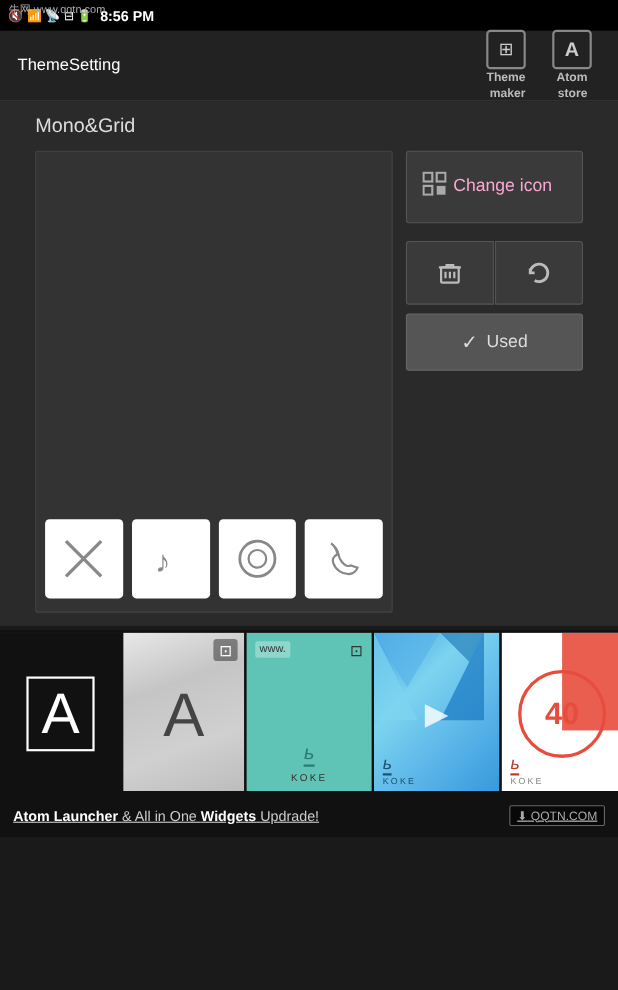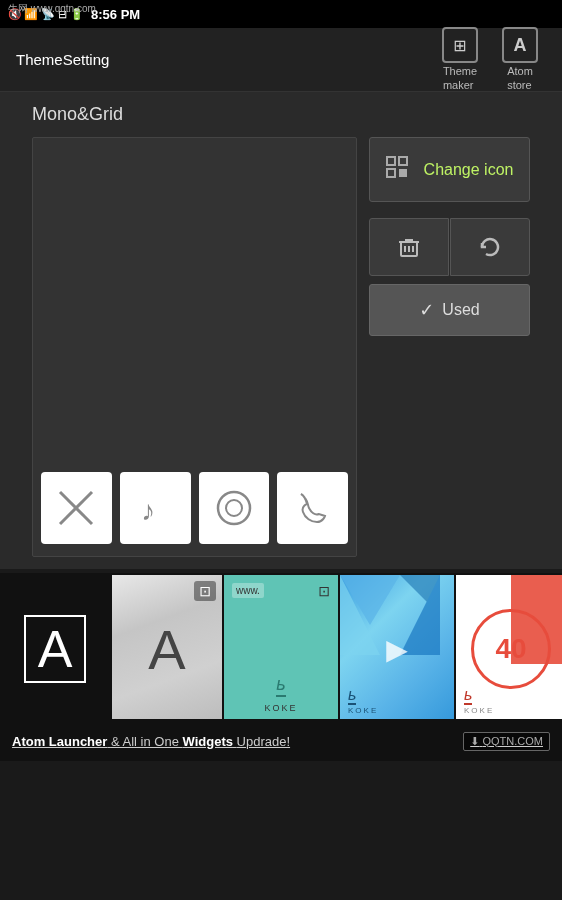--- a/index.html
+++ b/index.html
@@ -71,22 +71,23 @@
       border-radius: 4px;
       display: flex;
       align-items: center;
       justify-content: center;
       font-size: 16px;
       color: #ccc;
     }
     .top-action-label {
       font-size: 11px;
       color: #bbb;
-      text-align: left;
+      text-align: right;
       line-height: 1.2;
+      font-weight: bold;
     }
 
     
     .main-content {
       background: #2a2a2a;
       padding: 12px 32px;
       flex: 1;
     }
 
     .section-title {
@@ -143,26 +144,25 @@
       flex: 1;
     }
 
     .action-button {
       background: #3a3a3a;
       border: 1px solid #555;
       border-radius: 3px;
       padding: 18px 14px;
       display: flex;
       align-items: center;
-      gap: 16px;
+      gap: 6px;
       cursor: pointer;
       margin-bottom: 8px;
-      color: #bef264;
+      color: #f9a8d4;
       font-size: 16px;
-      justify-content: center;
     }
     .action-button-icon {
       font-size: 20px;
       color: #aaa;
     }
 
     
     .controls-row {
       display: flex;
       gap: 0;

